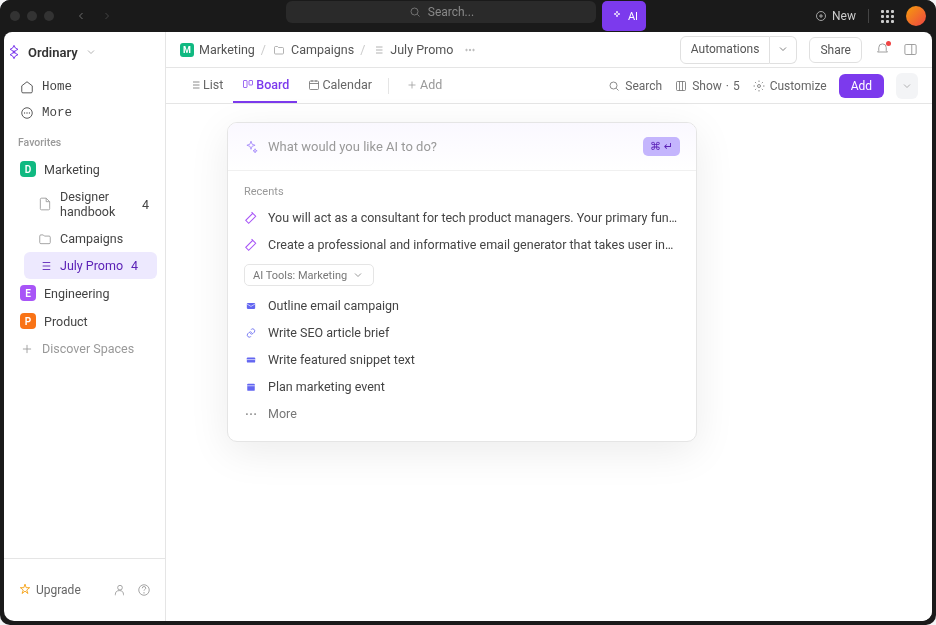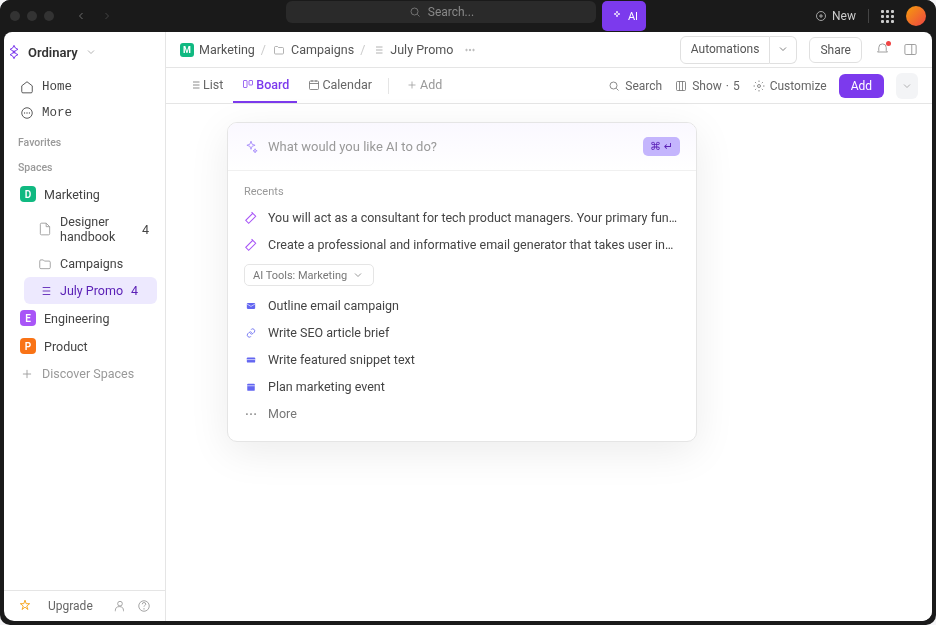--- a/index.html
+++ b/index.html
@@ -34,21 +34,21 @@
     .side-item { display: flex; align-items: center; gap: 8px; padding: 6px 8px; border-radius: 6px; color: #444; font-size: 12.5px; cursor: pointer; font-family: Liberation Mono, monospace; }
     .side-item .badge { margin-left: auto; background: #ec4899; color: #fff; border-radius: 8px; font-size: 10px; padding: 1px 5px; min-width: 15px; text-align: center; }
     .side-section { padding: 8px 14px 4px; font-size: 10.5px; color: #999; font-weight: 500; }
     .space-item { display: flex; align-items: center; gap: 8px; padding: 6px 8px; border-radius: 6px; font-size: 12.5px; cursor: pointer; color: #444; }
     .space-badge { width: 16px; height: 16px; border-radius: 4px; display: flex; align-items: center; justify-content: center; font-size: 10px; color: #fff; font-weight: 600; }
     .space-children { padding-left: 12px; }
     .space-child { display: flex; align-items: center; gap: 8px; padding: 6px 8px 6px 14px; border-radius: 6px; font-size: 12.5px; cursor: pointer; color: #444; }
     .space-child.active { background: #ede9fe; color: #5b21b6; }
     .space-child.active .count { color: #5b21b6; }
     .sidebar-spacer { flex: 1; }
-    .sidebar-footer { padding: 8px 14px; border-top: 1px solid #e5e5e5; display: flex; align-items: center; gap: 16px; font-size: 12px; color: #666; }
+    .sidebar-footer { padding: 24px 14px; border-top: 1px solid #e5e5e5; display: flex; align-items: center; gap: 4px; font-size: 12px; color: #666; }
     .sidebar-footer .right { margin-left: auto; display: flex; gap: 10px; color: #999; }
     
     
     .content { flex: 1; display: flex; flex-direction: column; }
     .breadcrumb-row { height: 36px; border-bottom: 1px solid #e5e5e5; display: flex; align-items: center; padding: 0 14px; gap: 6px; font-size: 12.5px; }
     .bc-item { display: flex; align-items: center; gap: 5px; color: #555; }
     .bc-badge { width: 14px; height: 14px; border-radius: 3px; background: #10b981; color: #fff; font-size: 9px; display: flex; align-items: center; justify-content: center; font-weight: 700; }
     .bc-sep { color: #ccc; }
     .bc-right { margin-left: auto; display: flex; gap: 12px; align-items: center; }
     .bc-btn { border: 1px solid #e0e0e0; background: #fff; padding: 5px 10px; border-radius: 6px; font-size: 12px; color: #555; cursor: pointer; }
@@ -194,21 +194,20 @@
                 <circle cx="8" cy="12" r="0.5"></circle>
                 <circle cx="12" cy="12" r="0.5"></circle>
                 <circle cx="16" cy="12" r="0.5"></circle>
               </svg>
             </span>
           <span>More</span>
         </div>
       </div>
 
       <div class="side-section">Favorites</div>
-      <div class="side-section">Spaces</div>
 
       <div class="side-nav">
         <div class="space-item">
           <span class="space-badge" style="background:#10b981">D</span>
           <span>Marketing</span>
         </div>
         <div class="space-children">
           <div class="space-child">
             <span class="ic" style="color:#999">
                 <svg viewBox="0 0 24 24">

